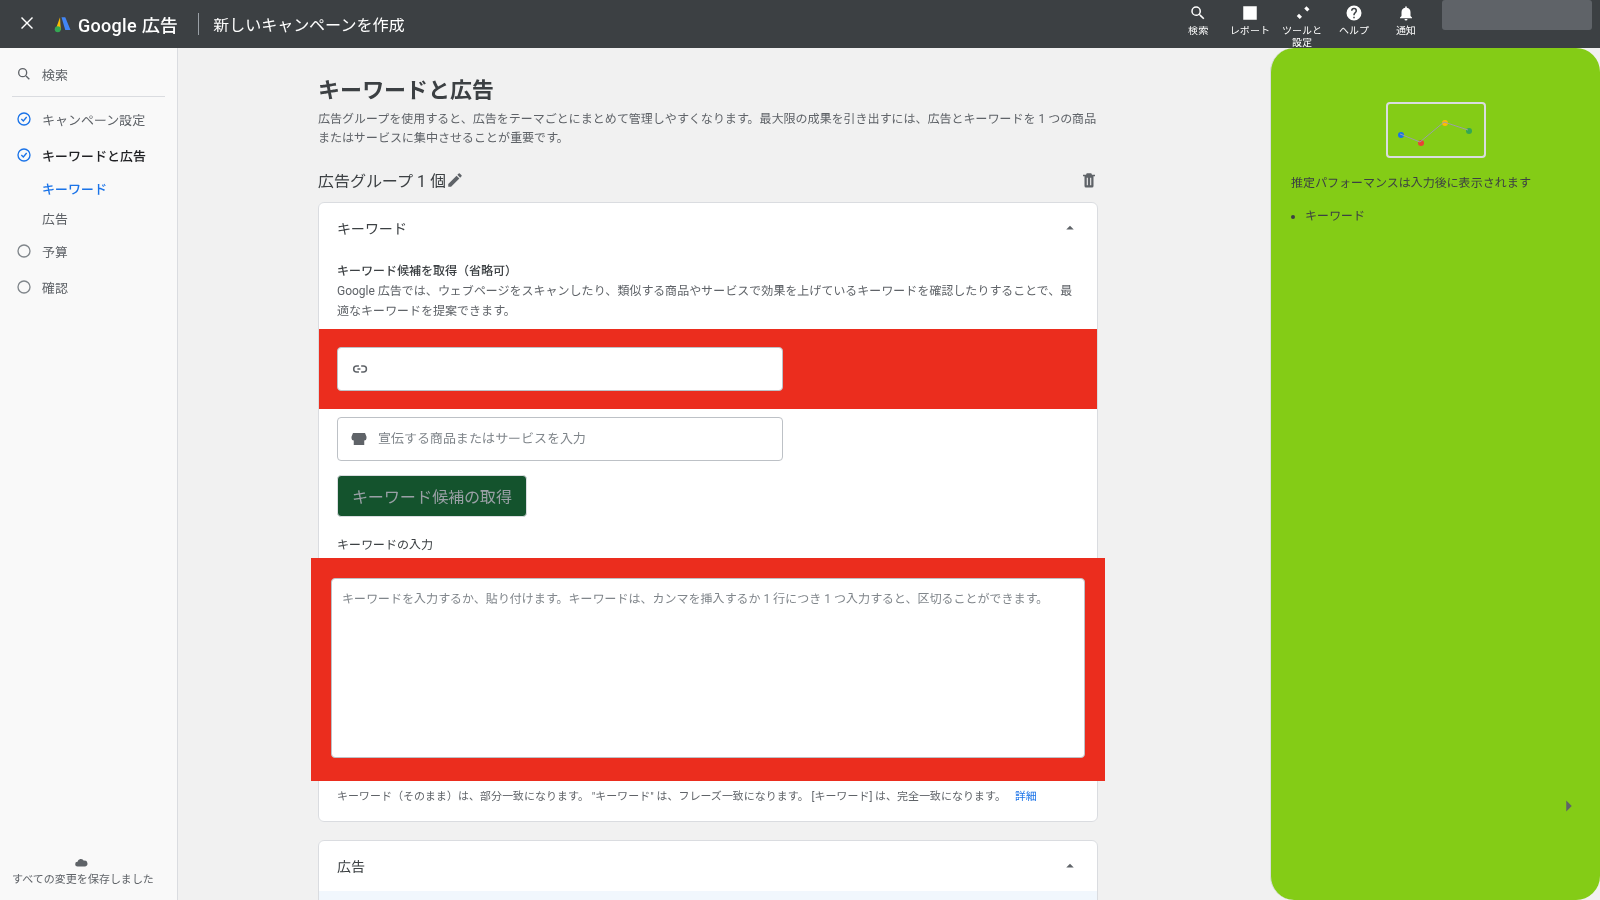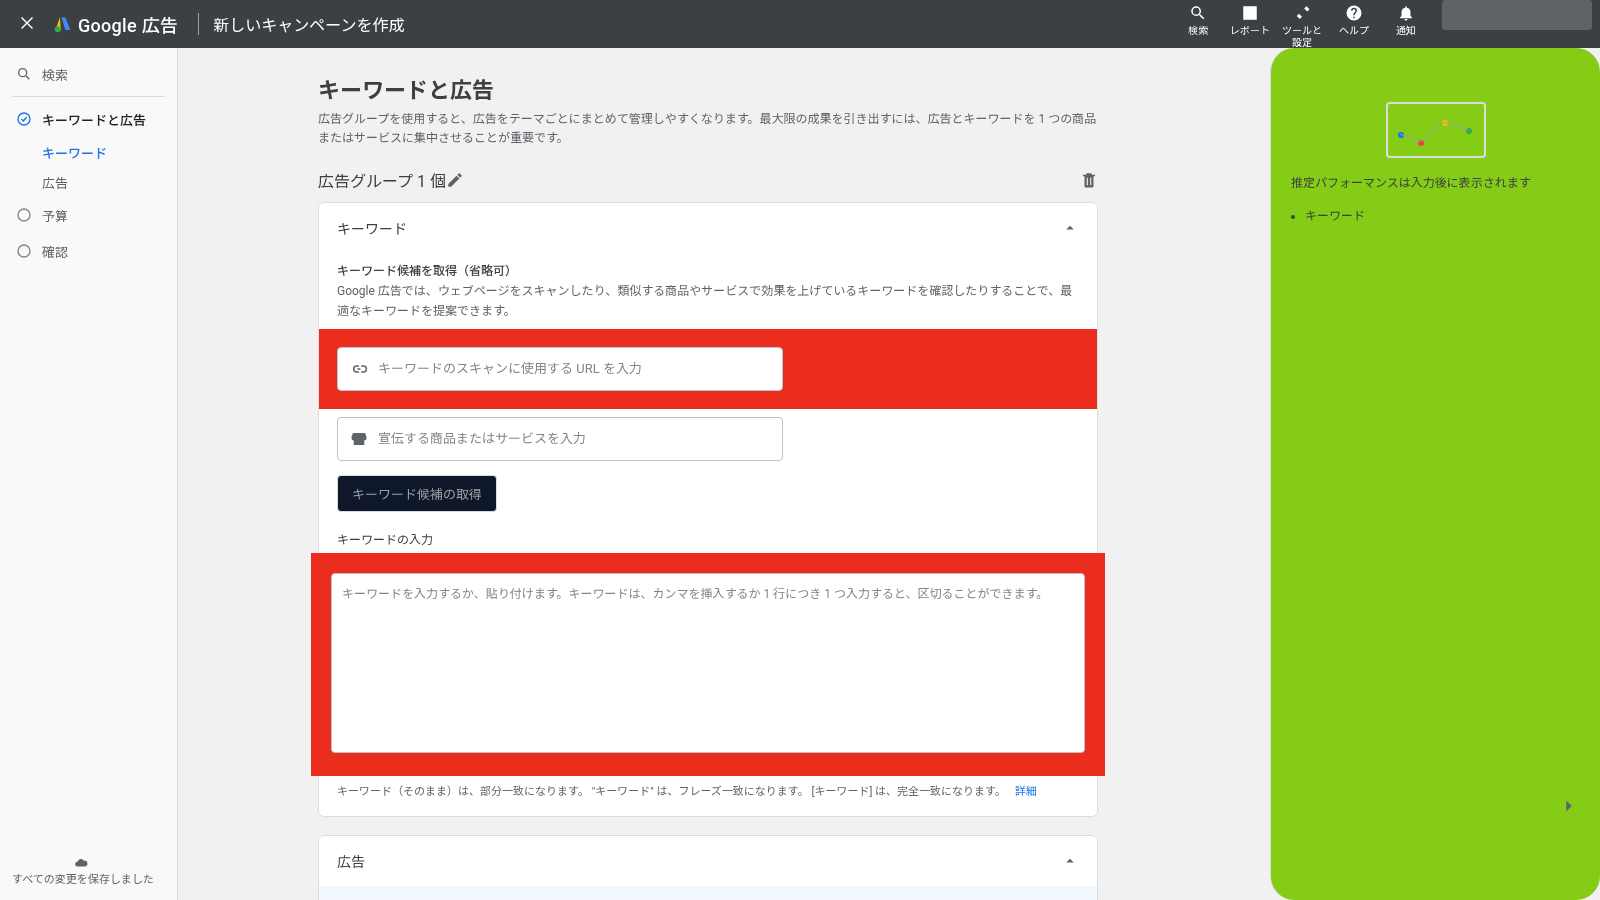--- a/index.html
+++ b/index.html
@@ -52,21 +52,21 @@
 .subdesc { font-size:12px; color:#5f6368; margin-top:4px; line-height:1.6; }
 
 
 .hl-url-wrap { background:#eb2d1e; padding:18px; margin:8px -18px 6px; }
 .input-line { display:flex; align-items:center; height:44px; background:#fff; border:1px solid #bdc1c6; border-radius:4px; padding:0 12px; width:446px; }
 .input-line svg { width:18px; height:18px; fill:#5f6368; margin-right:10px; flex-shrink:0; }
 .input-line input { border:none; outline:none; flex:1; font-size:13px; color:#3c4043; }
 .input-line input::placeholder { color:#80868b; }
 .product-input { margin-top:8px; width:446px; }
 
-.suggest-btn { margin-top:14px; border:1px solid #dadce0; background:#0f172a; color:#9aa0a6; font-size:13px; padding:8px 14px; border-radius:4px; cursor:not-allowed; }
+.suggest-btn { margin-top:14px; border:1px solid #dadce0; background:#14532d; color:#9aa0a6; font-size:16px; padding:8px 14px; border-radius:4px; cursor:not-allowed; }
 
 .kw-enter-label { margin-top:18px; font-size:12px; color:#3c4043; }
 
 .hl-textarea-wrap { background:#eb2d1e; margin:6px -26px 0 -26px; padding:20px; }
 .hl-textarea-wrap textarea { width:100%; height:180px; border:1px solid #bdc1c6; border-radius:4px; padding:10px; font-size:12px; resize:none; outline:none; color:#3c4043; background:#fff; }
 .hl-textarea-wrap textarea::placeholder { color:#80868b; }
 
 .match-note { font-size:11px; color:#5f6368; margin-top:6px; }
 .match-note a { color:#1a73e8; text-decoration:none; margin-left:6px; cursor:pointer; }
 
@@ -144,20 +144,29 @@
     <div class="sb-row">
       <span class="ico">
           <svg viewBox="0 0 24 24" fill="#5f6368">
             <circle cx="10" cy="10" r="6" fill="none" stroke="#5f6368" stroke-width="2"></circle>
             <line x1="15" y1="15" x2="20" y2="20" stroke="#5f6368" stroke-width="2"></line>
           </svg>
         </span>
       <span>検索</span>
     </div>
     <div class="sb-divider"></div>
+    <div class="sb-row">
+      <span class="ico">
+          <svg viewBox="0 0 24 24">
+            <circle cx="12" cy="12" r="9" fill="none" stroke="#1a73e8" stroke-width="2"></circle>
+            <polyline points="8,12 11,15 16,9" fill="none" stroke="#1a73e8" stroke-width="2"></polyline>
+          </svg>
+        </span>
+      <span>キャンペーン設定</span>
+    </div>
     <div class="sb-row active">
       <span class="ico">
           <svg viewBox="0 0 24 24">
             <circle cx="12" cy="12" r="9" fill="none" stroke="#1a73e8" stroke-width="2"></circle>
             <polyline points="8,12 11,15 16,9" fill="none" stroke="#1a73e8" stroke-width="2"></polyline>
           </svg>
         </span>
       <span>キーワードと広告</span>
     </div>
     <div class="sb-sub cur">キーワード</div>
@@ -211,21 +220,20 @@
       </div>
       <div class="card-body">
         <div class="subhead">キーワード候補を取得（省略可）</div>
         <div class="subdesc">Google 広告では、ウェブページをスキャンしたり、類似する商品やサービスで効果を上げているキーワードを確認したりすることで、最適なキーワードを提案できます。</div>
 
         <div class="hl-url-wrap">
           <div class="input-line">
             <svg viewBox="0 0 24 24">
                 <path d="M3.9 12a5 5 0 015-5h3v2h-3a3 3 0 000 6h3v2h-3a5 5 0 01-5-5zm6-1h4v2h-4v-2zm5-4h3a5 5 0 010 10h-3v-2h3a3 3 0 000-6h-3V7z"></path>
               </svg>
-            <input placeholder="キーワードのスキャンに使用する URL を入力" style="">
           </div>
         </div>
 
         <div class="input-line product-input">
           <svg viewBox="0 0 24 24">
               <path d="M4 4h16l2 5v2a3 3 0 01-3 3v6H5v-6a3 3 0 01-3-3V9l2-5zm1 12h14v4H5v-4z"></path>
             </svg>
           <input placeholder="宣伝する商品またはサービスを入力" style="">
         </div>
 

